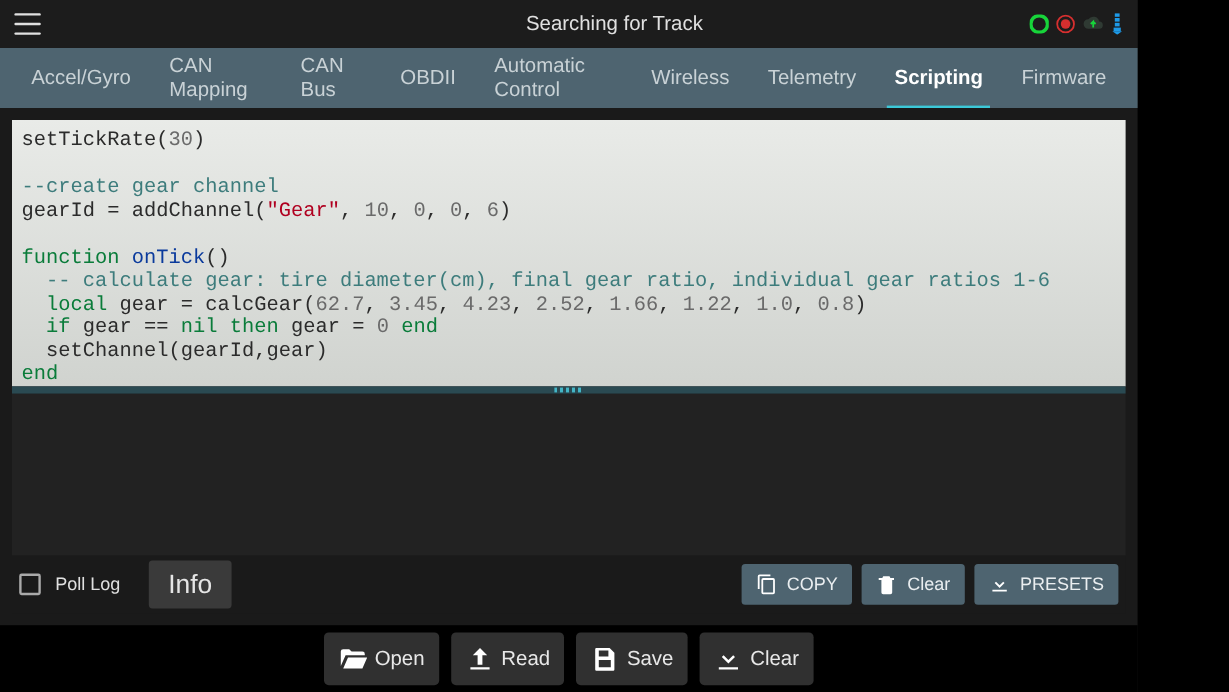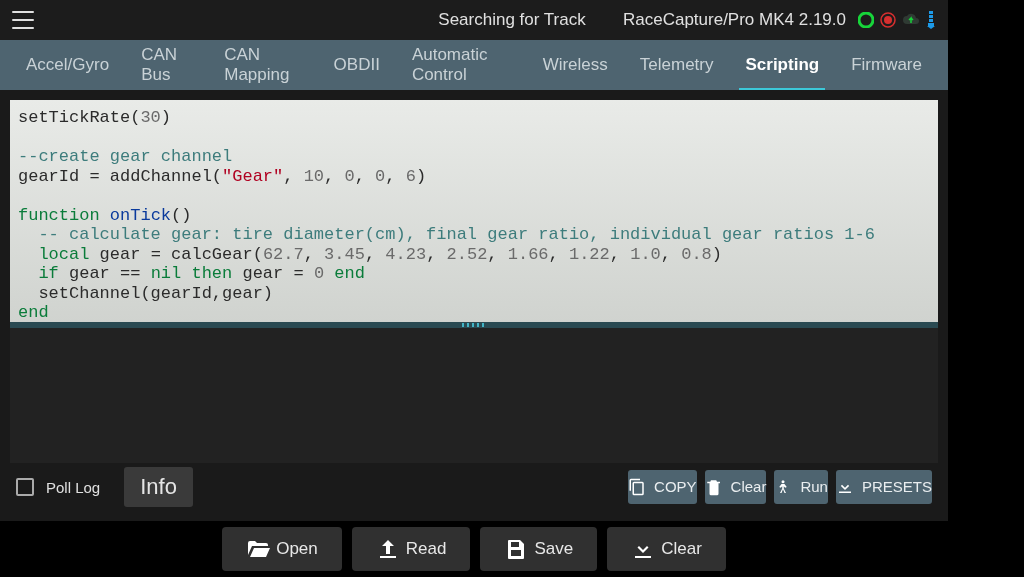--- a/index.html
+++ b/index.html
@@ -31,26 +31,26 @@
 
   
   .log-wrap { flex:1; background:#222; }
 
   
   .ctrl-row { display:flex; align-items:center; padding: 4px 6px; gap: 8px; background: #1a1a1a; }
   .chk { width:18px; height:18px; border:2px solid #aaa; border-radius:2px; cursor:pointer; display:inline-block; }
   .poll-label { font-size:15px; color:#e0e0e0; margin-left:4px; }
   .info-btn { margin-left:16px; background:#3a3a3a; border:none; color:#e5e5e5; font-size:22px; padding:7px 16px; border-radius:3px; cursor:pointer; }
   .spacer { flex:1; }
-  .act-btn { background:#4e6470; border:none; color:#eaeef0; font-size:15px; padding: 8px 0; border-radius:3px; cursor:pointer; display:flex; align-items:flex-start; gap:8px; }
+  .act-btn { background:#4e6470; border:none; color:#eaeef0; font-size:15px; padding: 8px 12px; border-radius:3px; cursor:pointer; display:flex; align-items:center; gap:8px; }
   .act-btn .ico { width:18px; height:18px; fill:#fff; }
 
   
   .bottom-row { height: 56px; display:flex; align-items:center; justify-content:center; gap:10px; background:#000; }
-  .big-btn { background:#303030; border:none; color:#e8e8e8; font-size:17px; padding:10px 24px; border-radius:4px; cursor:pointer; display:flex; align-items:center; gap:6px; }
+  .big-btn { background:#303030; border:none; color:#e8e8e8; font-size:17px; padding:10px 12px; border-radius:4px; cursor:pointer; display:flex; align-items:center; gap:6px; }
   .big-btn .ico { width:24px; height:24px; fill:#fff; }
 
   
   .kw { color:#0a7c3a; font-weight:500; }
   .fn { color:#0a3a9c; }
   .num { color:#6a6a6a; }
   .str { color:#b00020; }
   .cmt { color:#3d7c7c; }
   .punc { color:#2b2b2b; }
   .op { color:#2b2b2b; }
@@ -61,21 +61,20 @@
 <div class="app">
 
   <div class="header">
     <div class="hamburger">
       <span></span>
         <span></span>
         <span></span>
     </div>
     <div class="header-title">Searching for Track</div>
     <div class="header-right">
-      <div class="device-label">RaceCapture/Pro MK4 2.19.0</div>
       <div class="status-icons">
         <svg width="16" height="16">
             <circle cx="8" cy="8" r="7" fill="none" stroke="#17d43a" stroke-width="3"></circle>
           </svg>
         <svg width="16" height="16">
             <circle cx="8" cy="8" r="4" fill="#d62f2f"></circle>
             <circle cx="8" cy="8" r="7" fill="none" stroke="#d62f2f" stroke-width="1.5"></circle>
           </svg>
         <svg width="18" height="14">
             <path d="M5 11a4 4 0 0 1 0-8 5 5 0 0 1 9 2 3 3 0 0 1 0 6z" fill="#2f3a33"></path>
@@ -87,22 +86,22 @@
           <rect x="3" y="8" width="4" height="3" fill="#1d9ae8"></rect>
           <rect x="2" y="12" width="6" height="3" fill="#1d9ae8"></rect>
           <polygon points="5,18 1,15 9,15" fill="#1d9ae8"></polygon>
         </svg>
       </div>
     </div>
   </div>
 
   <div class="tabs" id="tabs-container">
       <div class="tab">Accel/Gyro</div>
+      <div class="tab">CAN Mapping</div>
       <div class="tab">CAN Bus</div>
-      <div class="tab">CAN Mapping</div>
       <div class="tab">OBDII</div>
       <div class="tab">Automatic Control</div>
       <div class="tab">Wireless</div>
       <div class="tab">Telemetry</div>
       <div class="tab active">Scripting</div>
       <div class="tab">Firmware</div>
     </div>
 
   <div class="body">
     <div class="code-wrap" id="code-area"><div><span class="punc">setTickRate</span><span class="punc">(</span><span class="num">30</span><span class="punc">)</span></div><div>&nbsp;</div><div><span class="cmt">--create gear channel</span></div><div><span class="punc">gearId </span><span class="op">=</span><span class="punc"> addChannel</span><span class="punc">(</span><span class="str">"Gear"</span><span class="punc">, </span><span class="num">10</span><span class="punc">, </span><span class="num">0</span><span class="punc">, </span><span class="num">0</span><span class="punc">, </span><span class="num">6</span><span class="punc">)</span></div><div>&nbsp;</div><div><span class="kw">function</span><span class="punc"> </span><span class="fn">onTick</span><span class="punc">()</span></div><div><span class="cmt">  -- calculate gear: tire diameter(cm), final gear ratio, individual gear ratios 1-6</span></div><div><span class="punc">  </span><span class="kw">local</span><span class="punc"> gear </span><span class="op">=</span><span class="punc"> calcGear(</span><span class="num">62.7</span><span class="punc">, </span><span class="num">3.45</span><span class="punc">, </span><span class="num">4.23</span><span class="punc">, </span><span class="num">2.52</span><span class="punc">, </span><span class="num">1.66</span><span class="punc">, </span><span class="num">1.22</span><span class="punc">, </span><span class="num">1.0</span><span class="punc">, </span><span class="num">0.8</span><span class="punc">)</span></div><div><span class="punc">  </span><span class="kw">if</span><span class="punc"> gear </span><span class="op">==</span><span class="punc"> </span><span class="kw">nil</span><span class="punc"> </span><span class="kw">then</span><span class="punc"> gear </span><span class="op">=</span><span class="punc"> </span><span class="num">0</span><span class="punc"> </span><span class="kw">end</span></div><div><span class="punc">  setChannel(gearId,gear)</span></div><div><span class="kw">end</span></div></div>
@@ -118,27 +117,20 @@
         <svg class="ico" viewBox="0 0 24 24">
             <path d="M16 1H4a2 2 0 0 0-2 2v14h2V3h12V1zm3 4H8a2 2 0 0 0-2 2v14a2 2 0 0 0 2 2h11a2 2 0 0 0 2-2V7a2 2 0 0 0-2-2zm0 16H8V7h11v14z"></path>
           </svg>
         <span>COPY</span>
       </button>
       <button class="act-btn">
         <svg class="ico" viewBox="0 0 24 24">
             <path d="M6 7h12v14a2 2 0 0 1-2 2H8a2 2 0 0 1-2-2V7zm3-4h6l1 2h4v2H3V5h4l1-2z"></path>
           </svg>
         <span>Clear</span>
-      </button>
-      <button class="act-btn">
-        <svg class="ico" viewBox="0 0 24 24">
-            <circle cx="12" cy="5" r="2"></circle>
-            <path d="M10 8h4l3 4-2 1-2-2v3l3 6h-2l-2-5-2 5H8l3-6v-3l-2 2-2-1 3-4z"></path>
-          </svg>
-        <span>Run</span>
       </button>
       <button class="act-btn">
         <svg class="ico" viewBox="0 0 24 24">
             <path d="M12 3v10l-4-4-1.5 1.5L12 16l5.5-5.5L16 9l-4 4V3h0zM4 18h16v2H4z"></path>
           </svg>
         <span>PRESETS</span>
       </button>
     </div>
   </div>
 

